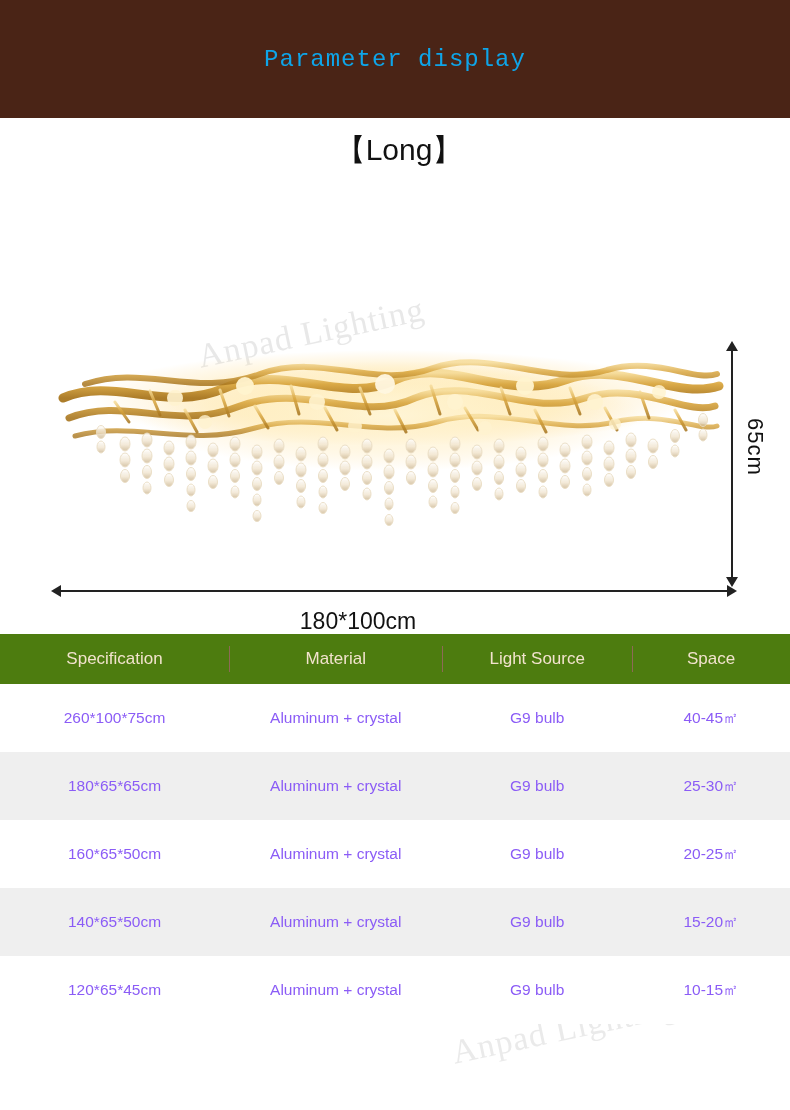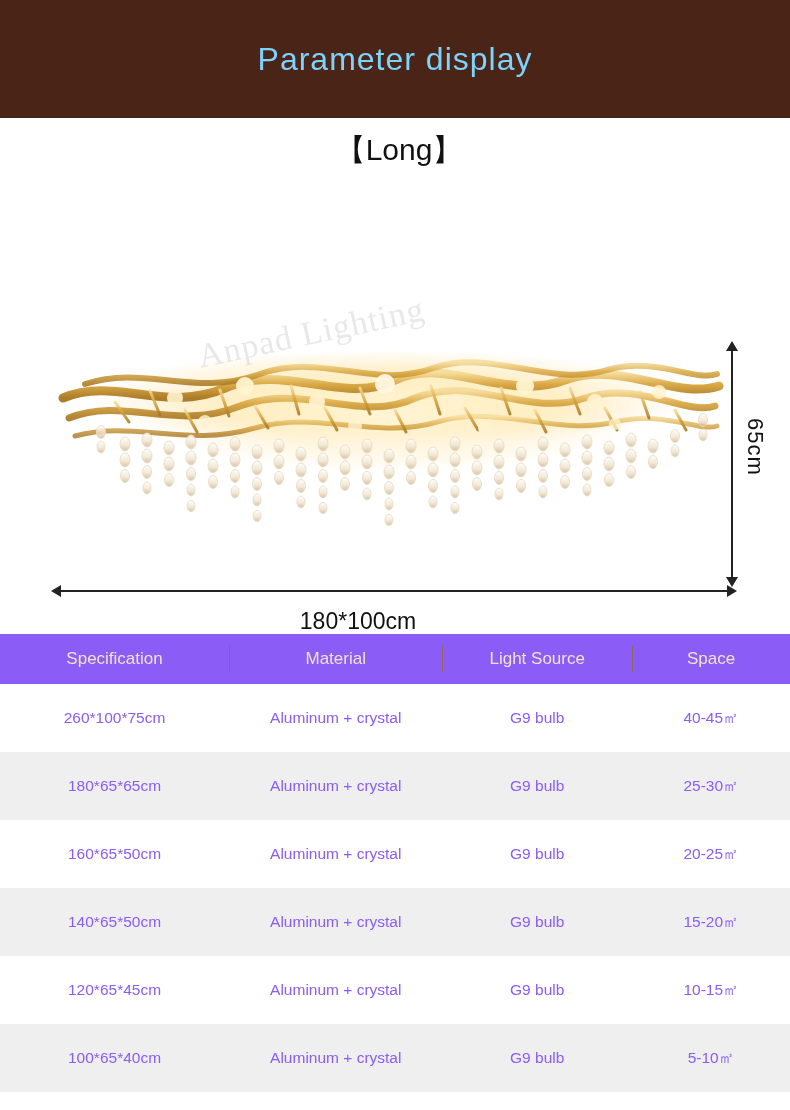--- a/index.html
+++ b/index.html
@@ -16,24 +16,25 @@
   
   .banner {
     width: 790px;
     height: 118px;
     background: #4a2416;
     display: flex;
     align-items: center;
     justify-content: center;
   }
   .banner-title {
-    color: #7dd3fc;
-    font-size: 32px;
+    color: #0ea5e9;
+    font-size: 24px;
     letter-spacing: 1px;
     font-weight: 400;
+    font-family: Liberation Mono, monospace;
   }
 
   
   .hero {
     position: relative;
     width: 790px;
     height: 520px;
     background: #ffffff;
   }
   .hero-label {
@@ -142,21 +143,21 @@
 
   
   .spec-table {
     position: absolute;
     top: 634px;
     left: 0;
     width: 790px;
     border-collapse: collapse;
   }
   .spec-table th {
-    background: #8b5cf6;
+    background: #4d7c0f;
     color: #f2e3cd;
     font-size: 17px;
     font-weight: 400;
     height: 50px;
     position: relative;
   }
   .spec-table th + th::before {
     content: "";
     position: absolute;
     left: 0;
@@ -467,20 +468,14 @@
       <td>Aluminum + crystal</td>
       <td>G9 bulb</td>
       <td>15-20㎡</td>
     </tr>
     <tr>
       <td>120*65*45cm</td>
       <td>Aluminum + crystal</td>
       <td>G9 bulb</td>
       <td>10-15㎡</td>
     </tr>
-    <tr>
-      <td>100*65*40cm</td>
-      <td>Aluminum + crystal</td>
-      <td>G9 bulb</td>
-      <td>5-10㎡</td>
-    </tr>
   </tbody>
 </table>
 
 </body></html>

